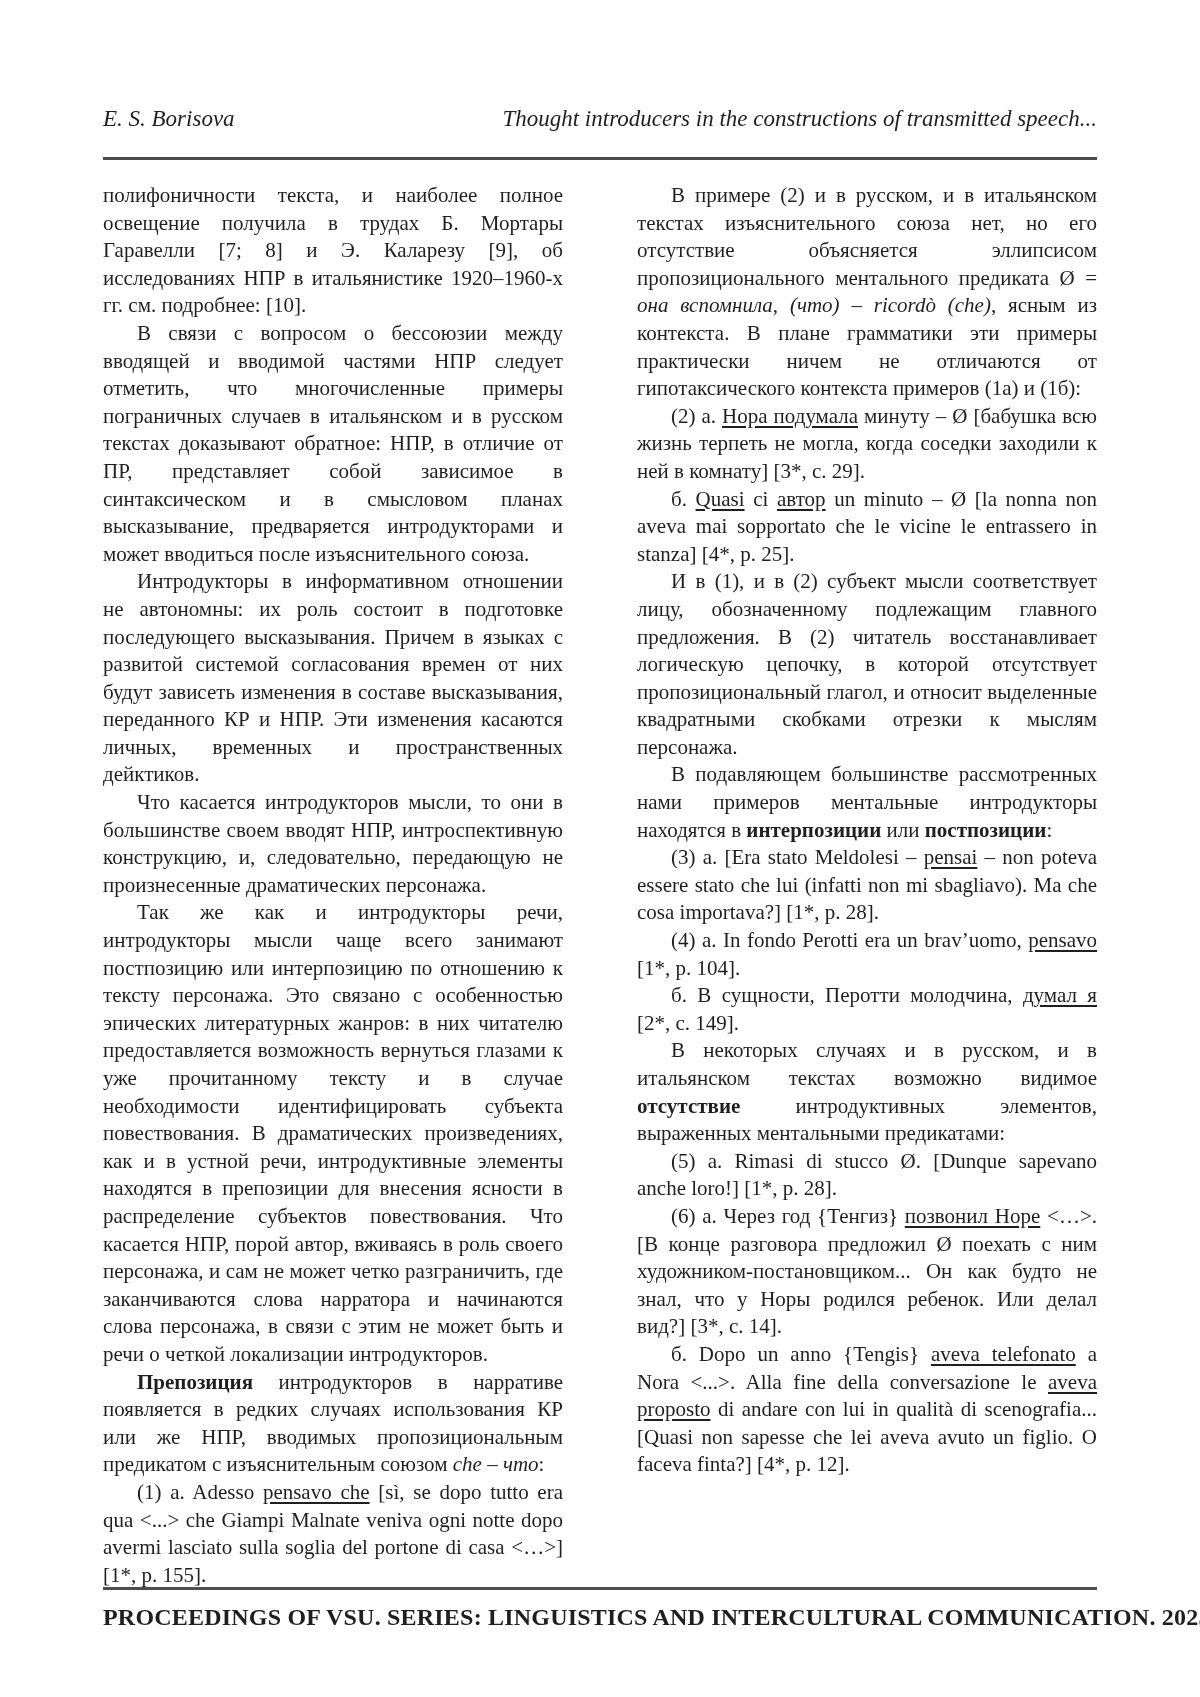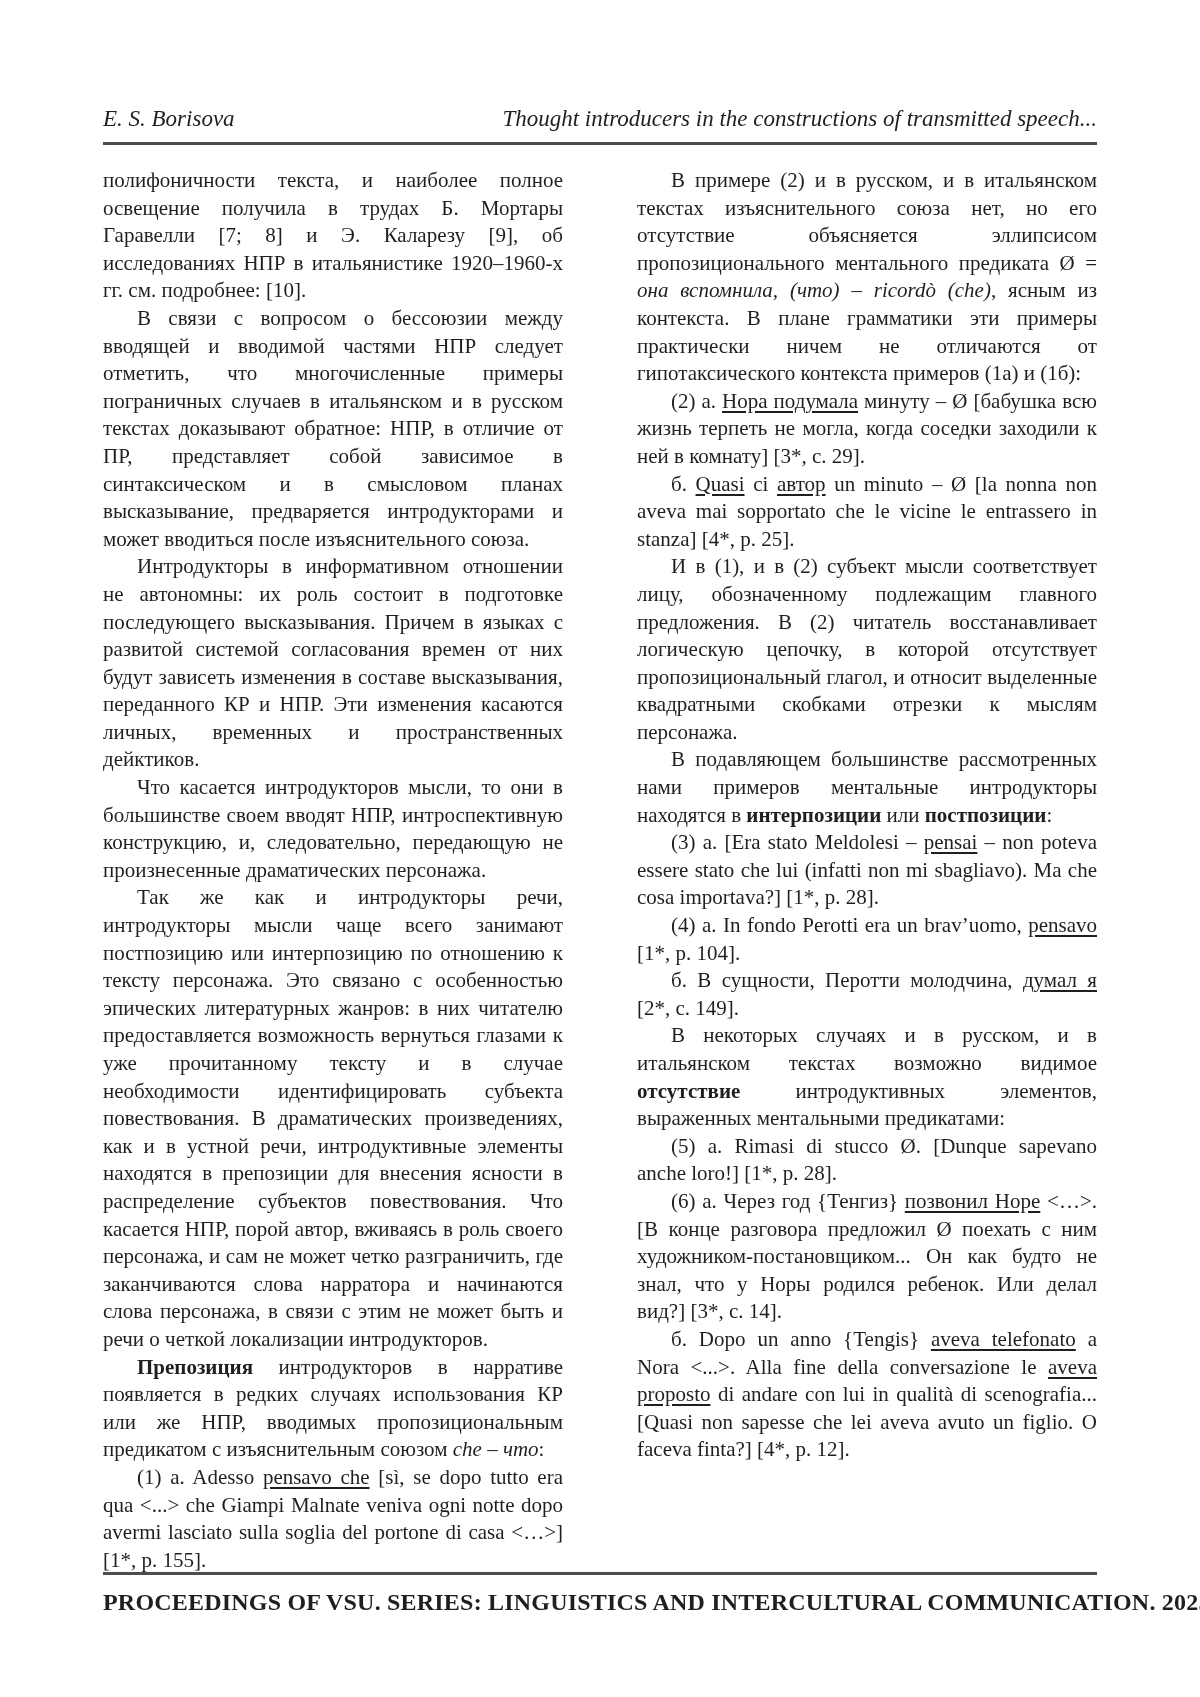--- a/index.html
+++ b/index.html
@@ -22,21 +22,21 @@
   }
   
   .running-header {
     display: flex;
     justify-content: space-between;
     align-items: flex-end;
     font-style: italic;
     font-size: 23px;
     line-height: 26px;
     border-bottom: 3px solid #4d4d4d;
-    padding-bottom: 10px;
+    padding-bottom: 25px;
     gap: 48px;
   }
   
   .body-main {
     display: flex;
     gap: 74px;
     margin-top: 22px;
     height: 1405px;
   }
   .col {

